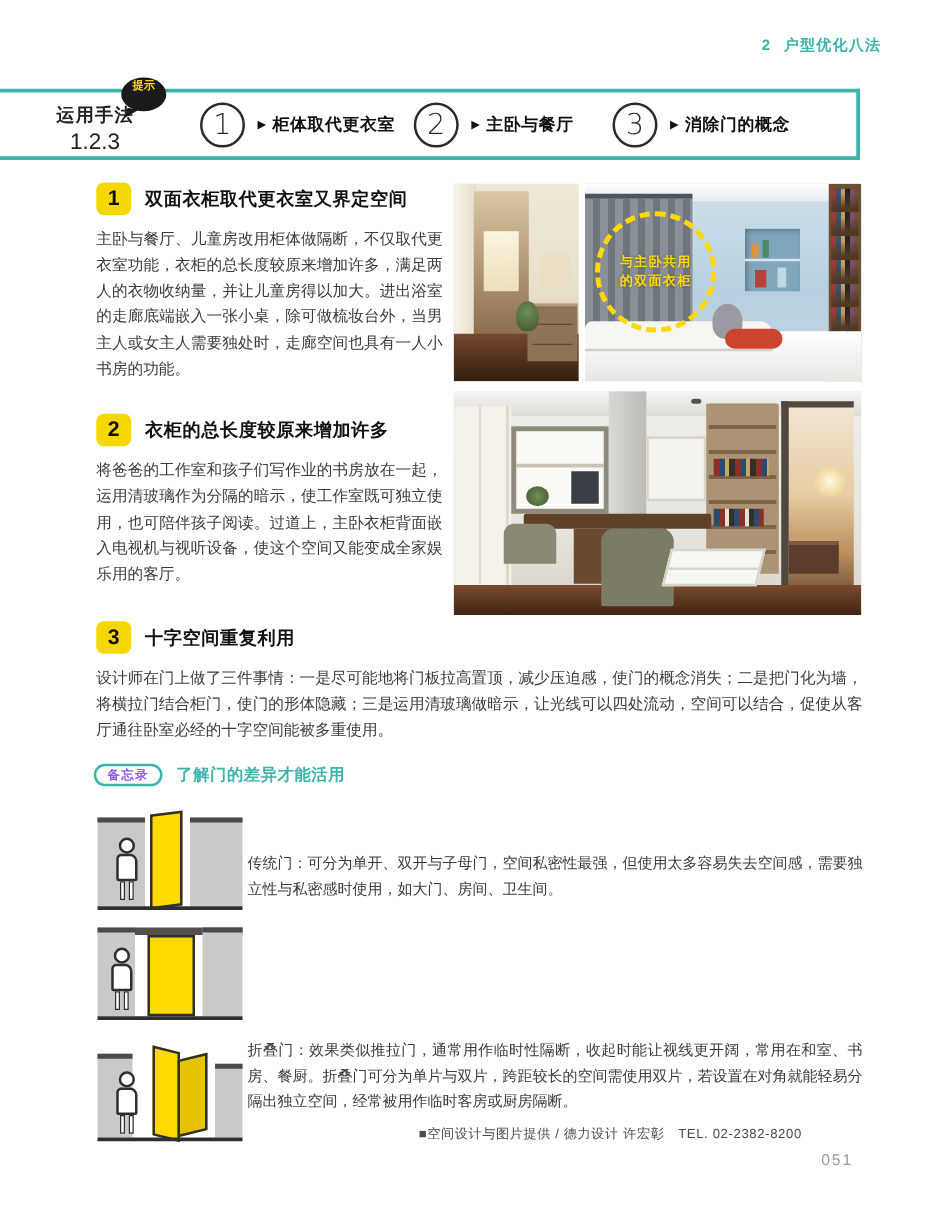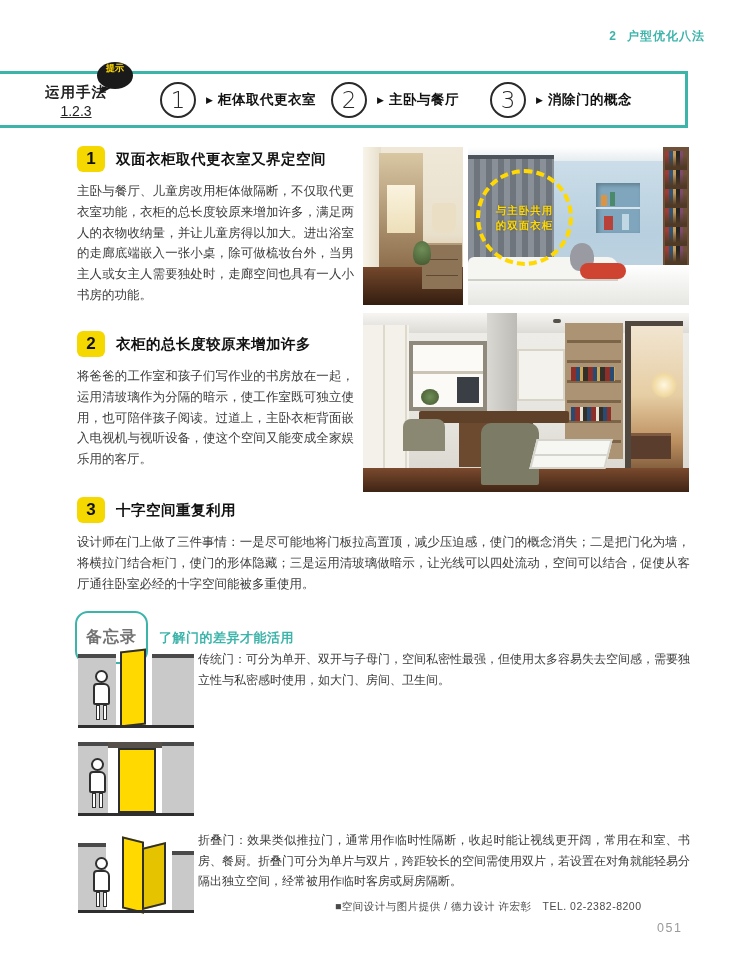--- a/index.html
+++ b/index.html
@@ -11,21 +11,21 @@
   
   .chapter-header { position:absolute; top:28px; right:44px; color:#3cb4aa; font-size:12px; font-weight:bold; letter-spacing:1px; }
   .chapter-header .num { margin-right:10px; }
   
   .method-band {
     position:absolute; left:0; top:71px; width:688px; height:57px;
     border:3px solid #3cb4aa; border-left:none; background:#fff;
   }
   .band-title { position:absolute; left:36px; top:9px; width:80px; text-align:center; color:#222; }
   .band-title .t1 { font-size:14.5px; font-weight:600; letter-spacing:1px; }
-  .band-title .t2 { font-size:14px; margin-top:1px;text-decoration:underline; }
+  .band-title .t2 { font-size:18px; margin-top:1px; }
   .tip-bubble {
     position:absolute; left:97px; top:-12px; width:36px; height:27px; background:#1a1a1a;
     border-radius:50%; display:flex; justify-content:center;
     color:#ffd900; font-size:9px; font-weight:bold; z-index:2;
   }
   .tip-bubble::after {
     content:""; position:absolute; left:4px; bottom:-6px; width:0; height:0;
     border-left:9px solid #1a1a1a; border-bottom:8px solid transparent; transform:rotate(12deg);
   }
   .method-item { position:absolute; top:0; height:51px; display:flex; align-items:center; }
@@ -109,24 +109,24 @@
   .pc-bed { left:0; bottom:22px; width:40px; height:26px; background:#5a3d2c; border-top:3px solid #7d5a40; }
   .pc-floor { left:0; bottom:0; width:326px; height:24px; background:linear-gradient(180deg,#7a4a2e,#3f2414); }
   .pc-desk { left:56px; top:98px; width:150px; height:12px; background:#5f4129; border-radius:2px; }
   .pc-deskfront { left:96px; top:110px; width:74px; height:44px; background:#6b4a30; }
   .pc-chair2 { left:40px; top:106px; width:42px; height:32px; background:#8a8872; border-radius:8px 8px 0 0; }
   .pc-chair1 { left:118px; top:110px; width:58px; height:62px; background:#7c7b66; border-radius:10px 10px 2px 2px; }
   .pc-table { left:170px; top:126px; width:76px; height:30px; background:#f6f6f2; border:2px solid #d5d5cd; transform:skewX(-14deg); }
   .pc-tableline { left:0; right:0; top:13px; height:2px; background:#d5d5cd; }
   
   .memo-head { position:absolute; left:75px; top:611px; display:flex; align-items:center; }
-  .memo-badge { border:2px solid #3cb4aa; border-radius:13px; color:#737373; font-size:16px; font-weight:bold; padding:14px 9px; letter-spacing:1px; }
+  .memo-badge { border:2px solid #3cb4aa; border-radius:13px; color:#8b5cf6; font-size:10px; font-weight:bold; padding:0 9px; letter-spacing:1px; }
   .memo-title { margin-left:11px; color:#3cb4aa; font-size:13px; font-weight:bold; letter-spacing:0.5px; }
   .door-item-text { position:absolute; left:198px; width:492px; font-size:12px; line-height:20.5px; text-align:justify; color:#3b3b3b; }
-  .dt1 { top:649px; } .dt2 { top:737px; } .dt3 { top:830px; }
+  .dt1 { top:680px; } .dt2 { top:737px; } .dt3 { top:830px; }
   
   .door-ill { position:absolute; left:78px; width:116px; height:80px; }
   .di1 { top:648px; } .di2 { top:736px; } .di3 { top:833px; }
   .d-base { position:absolute; left:0; right:0; bottom:0; height:3px; background:#2f2f2f; }
   .d-wall { position:absolute; background:#c9c9c9; border-top:4px solid #4a4a4a; }
   .w-l1 { left:0; top:6px; width:38px; height:71px; }
   .w-r1 { left:74px; top:6px; width:42px; height:71px; }
   .w-l2 { left:0; top:6px; width:30px; height:71px; }
   .w-r2 { left:84px; top:6px; width:32px; height:71px; }
   .w-l3 { left:0; top:10px; width:28px; height:67px; }

